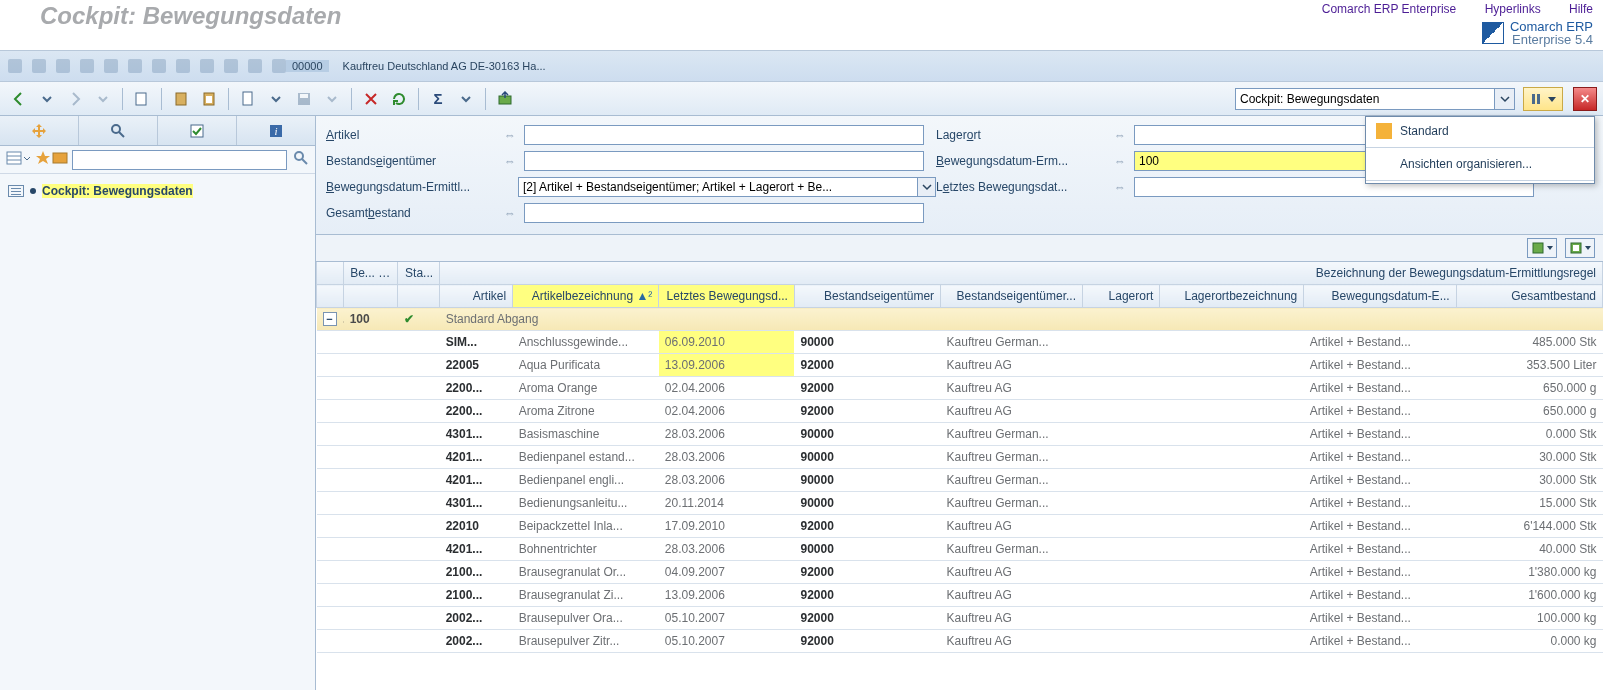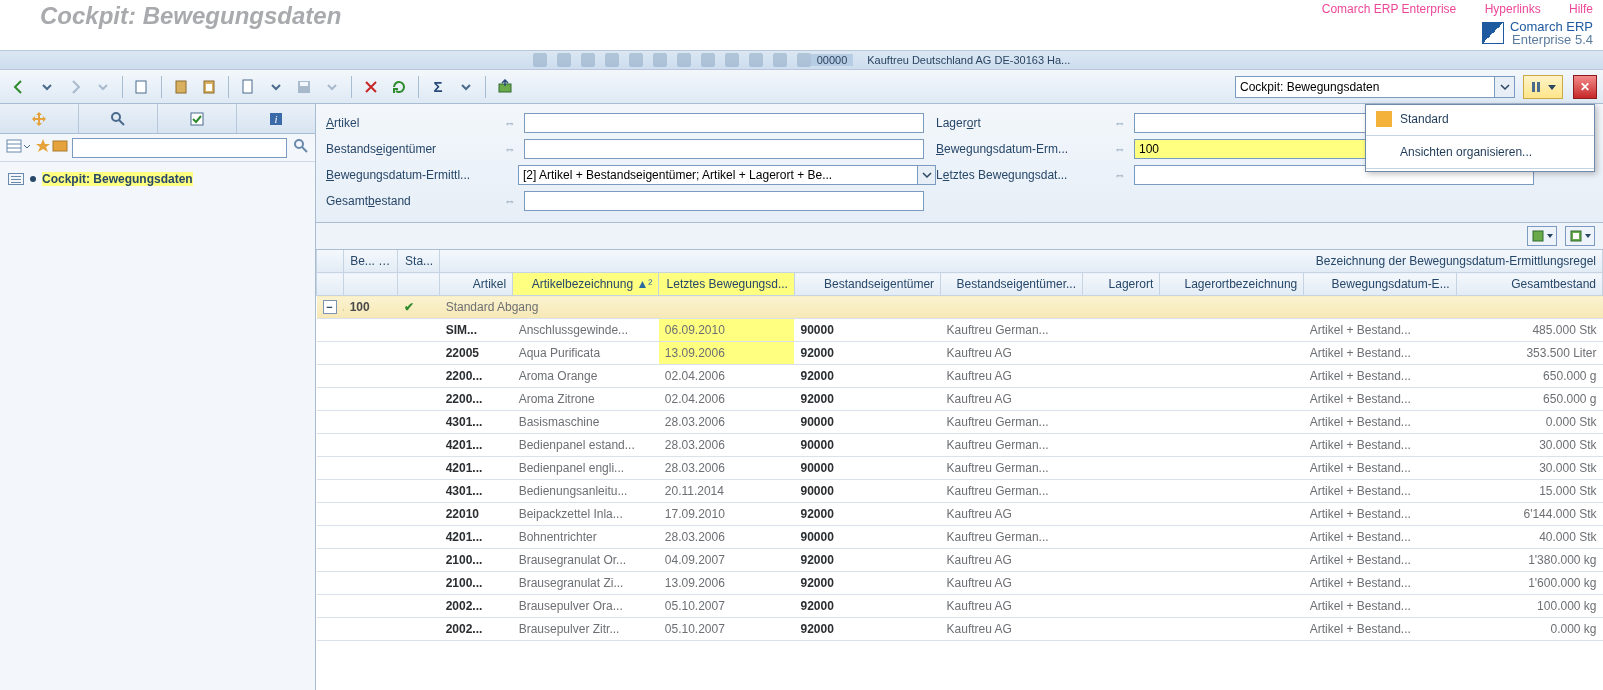--- a/index.html
+++ b/index.html
@@ -1,26 +1,26 @@
 <!DOCTYPE html>
 <html><head>
 <meta charset="utf-8">
 <style>
   * { box-sizing: border-box; margin: 0; padding: 0; }
   html, body { width: 1603px; height: 690px; font-family: Tahoma, Verdana, Arial, sans-serif; font-size: 12px; color: #333; background: #fff; overflow: hidden; }
   .topbar { height: 50px; display: flex; align-items: flex-start; justify-content: space-between; padding: 2px 10px 0 40px; }
   .topbar h1 { font-size: 24px; font-style: italic; font-weight: bold; color: #A8AAAD; }
   .top-links { text-align: right; }
-  .top-links a { color: #ec4899; text-decoration: none; margin-left: 25px; font-size: 12px; }
+  .top-links a { color: #4c1d95; text-decoration: none; margin-left: 25px; font-size: 12px; }
   .brand { display: flex; align-items: center; justify-content: flex-end; margin-top: 4px; gap: 6px; }
   .brand-logo { width: 22px; height: 22px; background: linear-gradient(135deg,#1E5AA0 50%,#fff 50%); border:1px solid #1E5AA0; }
   .brand-text { color:#1E5AA0; font-size:13px; line-height:13px; }
   .brand-text .light { color:#5a7ca0; font-weight:normal; }
 
-  .smallbar { height: 20px; background: linear-gradient(#dbe7f3,#cdddef); border-top:1px solid #b8c8da; border-bottom:1px solid #b8c8da; display:flex; align-items:center; justify-content:center; padding: 0 8px; }
+  .smallbar { height: 32px; background: linear-gradient(#dbe7f3,#cdddef); border-top:1px solid #b8c8da; border-bottom:1px solid #b8c8da; display:flex; align-items:center; justify-content:flex-start; padding: 0 8px; }
   .smallbar .icons { display:flex; gap:10px; opacity:.35; }
   .smallbar .icons span { width:14px; height:14px; display:inline-block; background:#6a8aac; border-radius:2px; }
   .smallbar .org { color:#2a4560; font-size:11px; display:flex; gap:14px; }
   .smallbar .org span:first-child { background:#b7cde4; padding:0 6px; }
 
   .toolbar { height: 34px; background: linear-gradient(#f3f7fb,#dfeaf5); border-bottom:1px solid #a8bcd2; display:flex; align-items:center; padding: 0 6px; gap:2px; }
   .tbtn { width:26px; height:26px; display:inline-flex; align-items:center; justify-content:center; border-radius:2px; }
   .sep { width:1px; height:22px; background:#a8bcd2; margin:0 4px; }
   .toolbar .spacer { flex:1; }
   .combo { display:flex; align-items:center; }

